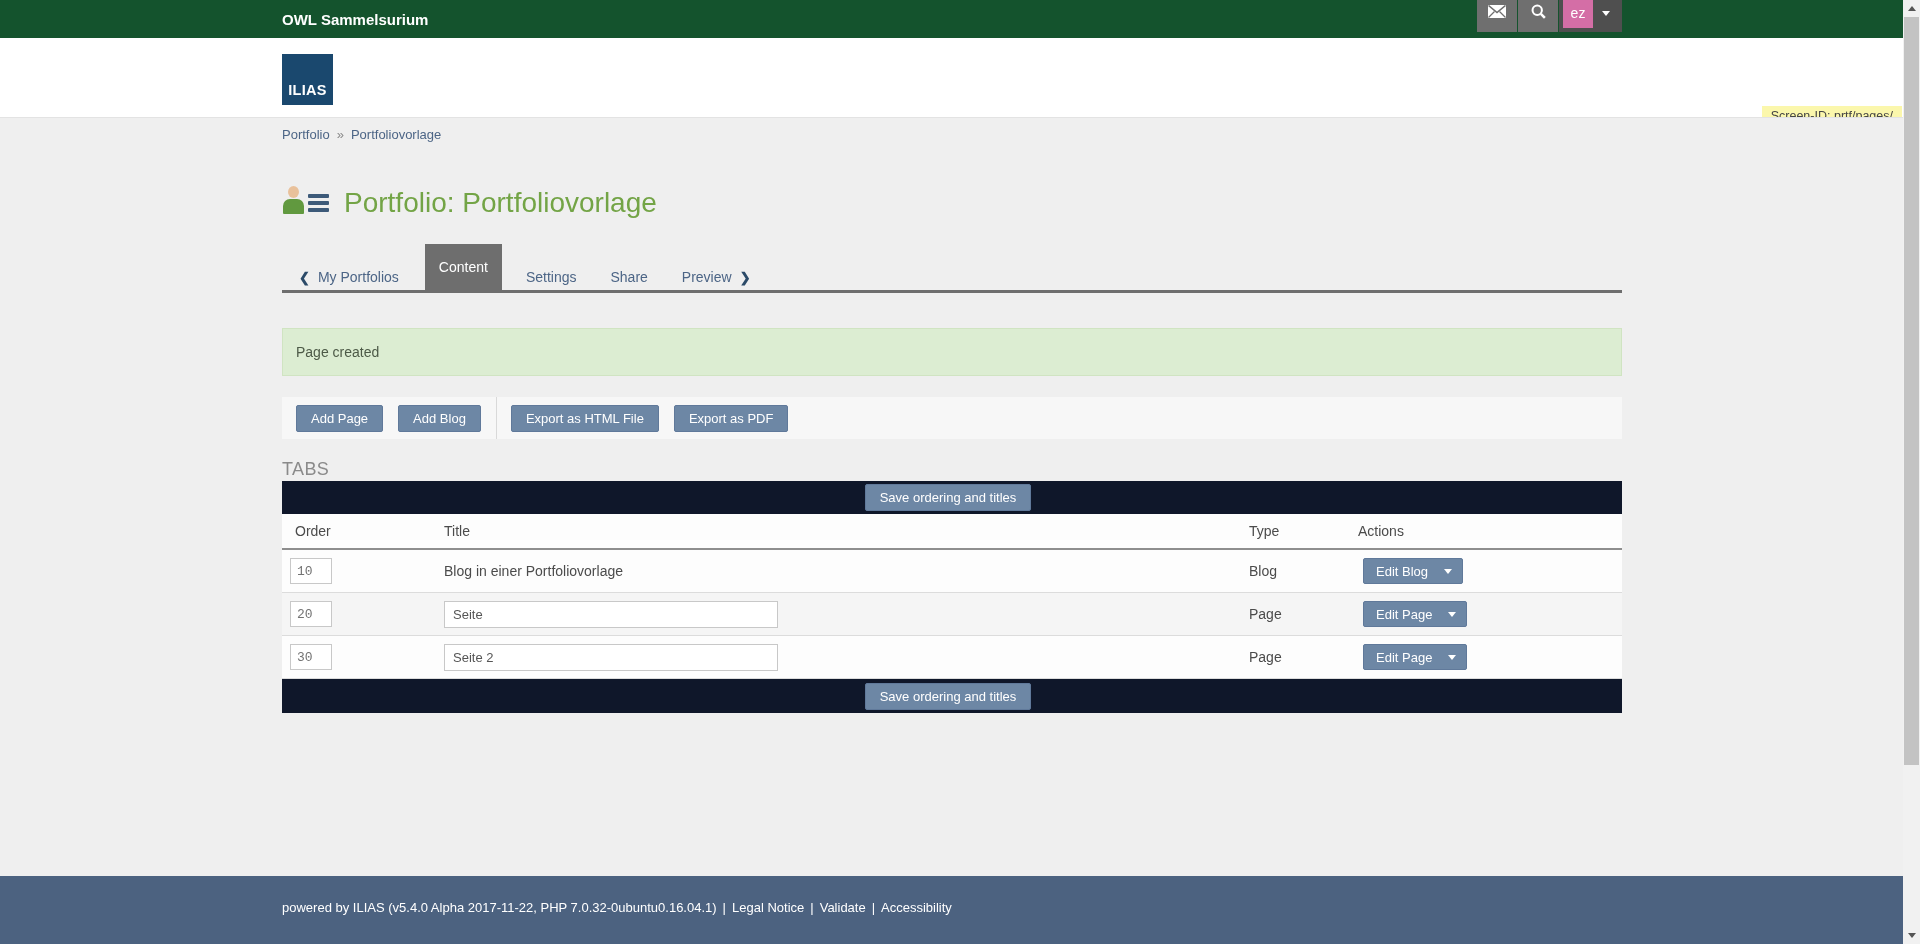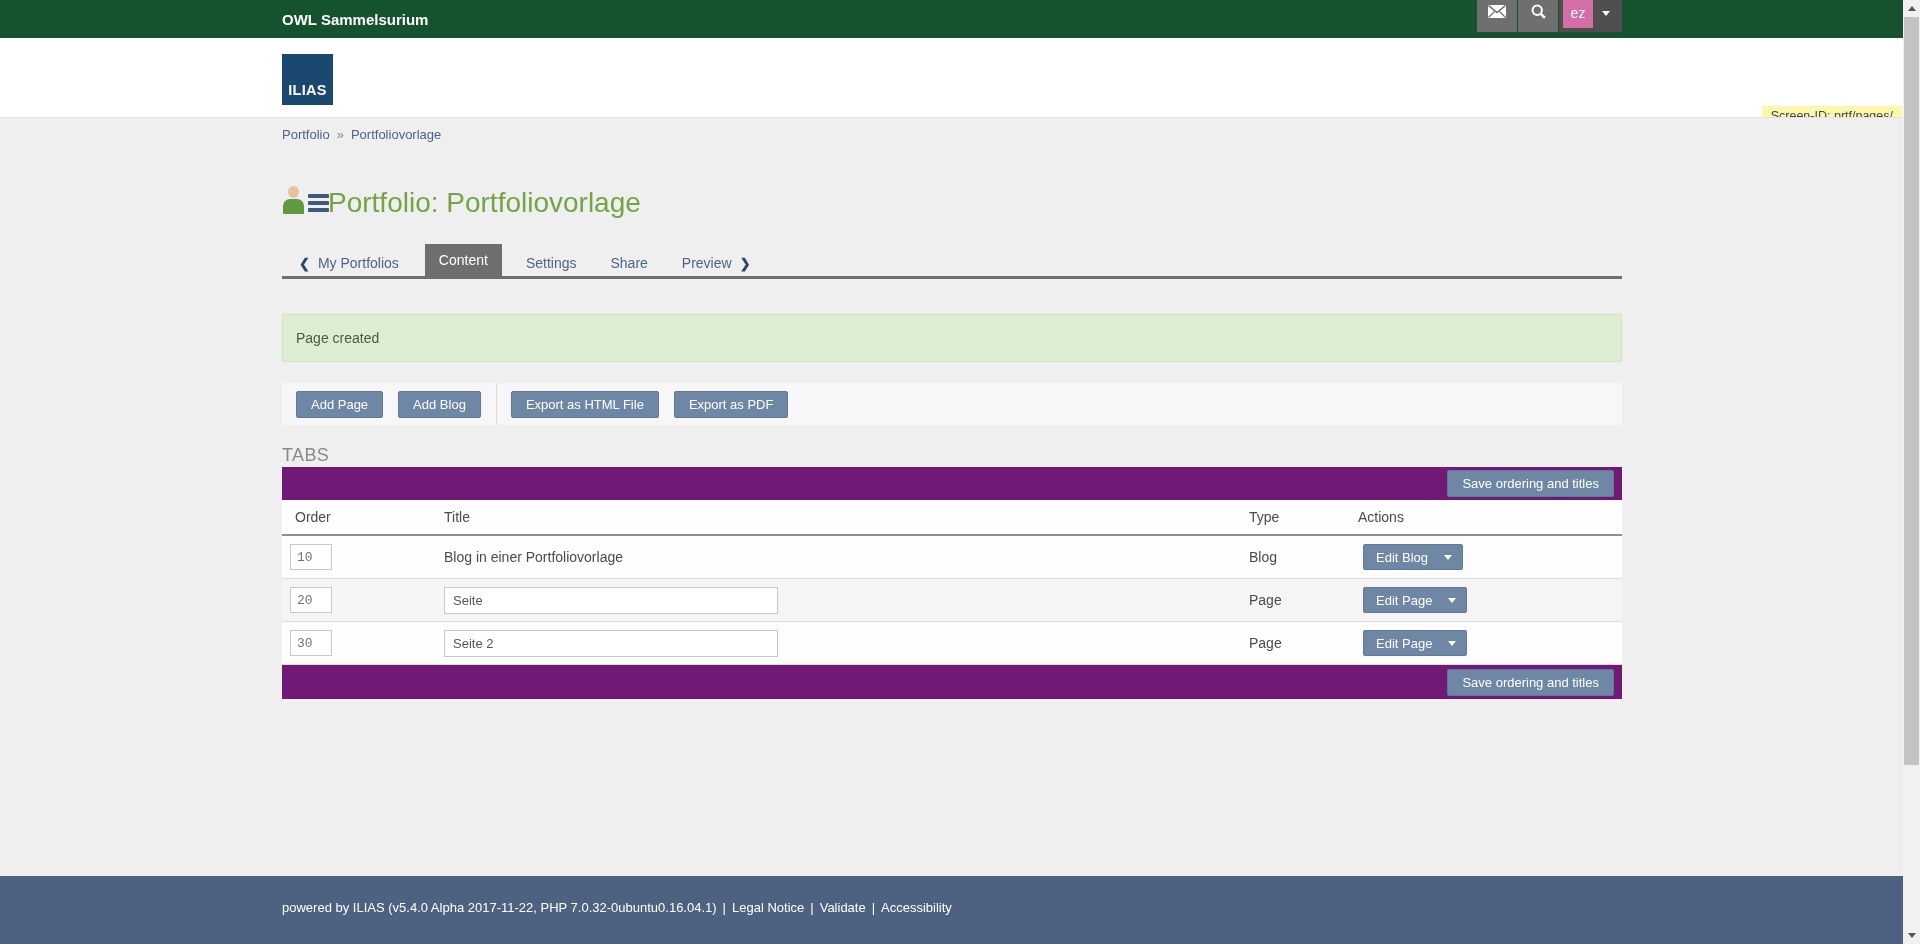--- a/index.html
+++ b/index.html
@@ -40,38 +40,38 @@
   .pf-head{position:absolute;left:6px;top:-1px;width:11px;height:12px;border-radius:50%;background:#e9c19b;}
   .pf-body{position:absolute;left:1px;top:12px;width:21px;height:15px;background:#61993f;border-radius:7px 7px 1px 1px;}
   .pf-lines{position:absolute;left:26px;top:7px;}
   .pf-lines i{display:block;width:21px;height:4px;background:#3d5a79;border-radius:1px;margin-bottom:3px;}
   .page-title{font-size:28px;color:#73a446;font-weight:400;margin-left:12px;}
 
   
   .tabbar{margin-top:22px;border-bottom:3px solid #6e6e6e;display:flex;align-items:flex-end;}
   .tab{display:flex;align-items:center;font-size:14px;color:#4c6586;padding:5px 10px;cursor:pointer;white-space:nowrap;}
   .tab.first{margin-left:7px;}
-  .tab.active{background:#6e6e6e;color:#fff;padding:8px 14px;margin-left:16px;}
+  .tab.active{background:#6e6e6e;color:#fff;padding:15px 14px;margin-left:16px;}
   .tab.plain{margin-left:14px;}
   .chev{font-size:13px;font-weight:bold;color:#2b4a68;}
   .tab .chev.l{margin-right:8px;}
   .tab .chev.r{margin-left:8px;}
 
   
   .msg-success{margin-top:35px;height:48px;background:#dcedd2;border:1px solid #d0e4c2;box-sizing:border-box;display:flex;align-items:center;padding-left:13px;font-size:14px;color:#4d5a47;}
 
   
   .toolbar{margin-top:21px;height:42px;background:#f7f7f7;display:flex;align-items:center;padding-left:14px;box-sizing:border-box;}
   .btn{background:#6d87a5;border:1px solid #60799a;color:#fff;font-size:13px;font-family:inherit;padding:5px 14px;border-radius:2px;cursor:pointer;white-space:nowrap;}
   .toolbar .btn{margin-right:15px;}
   .tb-divider{width:1px;align-self:stretch;background:#d9d9d9;margin:0 14px 0 0;}
 
   
   .section-heading{margin-top:20px;font-size:18px;color:#8a8a8a;letter-spacing:.4px;height:21px;line-height:21px;}
-  .band{margin-top:1px;height:33px;background:#701a75;display:flex;align-items:center;justify-content:flex-end;padding-right:8px;box-sizing:border-box;}
+  .band{margin-top:1px;height:33px;background:#0f172a;display:flex;align-items:center;justify-content:center;padding-right:8px;box-sizing:border-box;}
   .band.bottom{height:35px;margin-top:0;border-top:1px solid #dcdcdc;}
 
   
   .grid-row{display:grid;grid-template-columns:162px 805px 109px auto;align-items:center;}
   .thead{height:34px;background:#fdfdfd;border-bottom:2px solid #8e8e8e;font-size:14px;color:#4b4b4b;}
   .thead .c1{padding-left:13px;}
   .trow{height:42px;font-size:14px;color:#4b4b4b;}
   .trow.odd{background:#fdfdfd;}
   .trow.even{background:#f5f5f5;}
   .trow + .trow{border-top:1px solid #dcdcdc;}
@@ -149,21 +149,21 @@
       <div class="title-row">
         <span class="pf-icon">
           <span class="pf-head"></span>
             <span class="pf-body"></span>
           <span class="pf-lines">
               <i></i>
               <i></i>
               <i></i>
             </span>
         </span>
-        <h1 class="page-title" style="margin:0">Portfolio: Portfoliovorlage</h1>
+        <h1 class="page-title" style="margin:16px">Portfolio: Portfoliovorlage</h1>
       </div>
 
       <div class="tabbar">
         <div class="tab first">
           <span class="chev l">❮</span>
           <span>My Portfolios</span>
         </div>
         <div class="tab active">
           <span>Content</span>
         </div>

